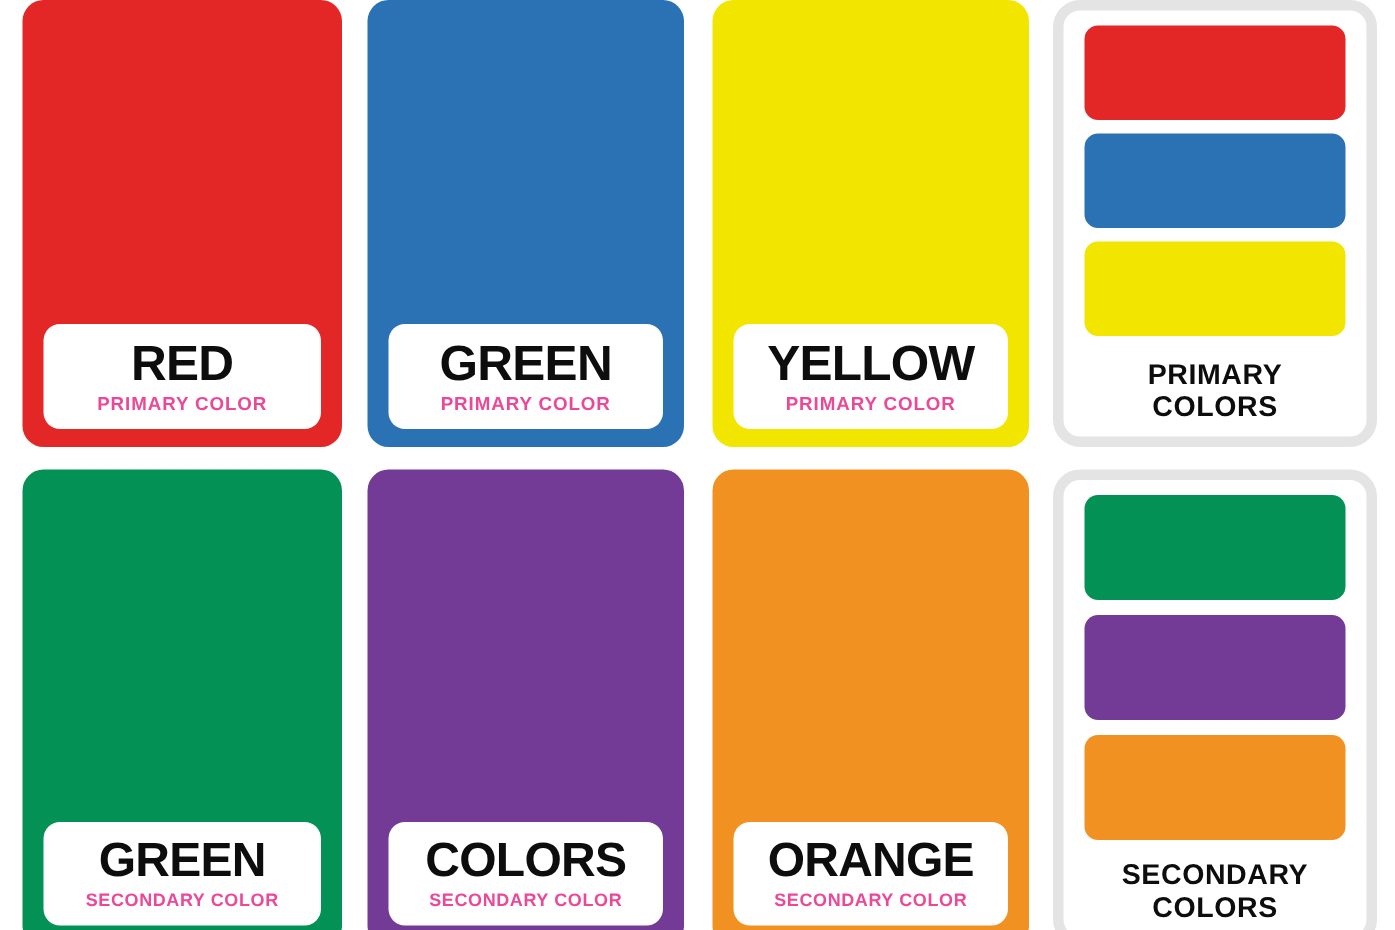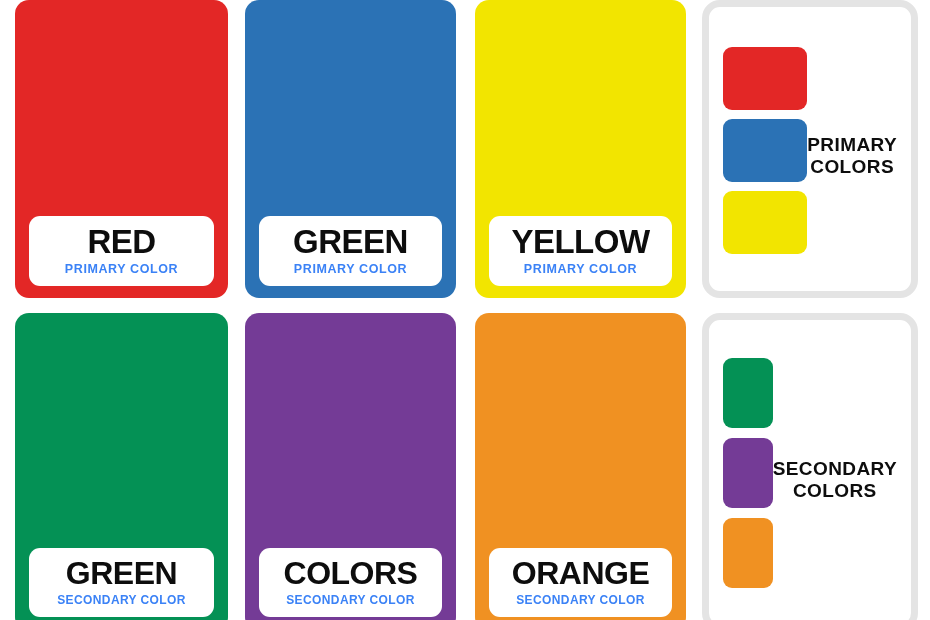--- a/index.html
+++ b/index.html
@@ -64,38 +64,38 @@
   }
   .card-row2 .color-name {
     font-size: 32px;
   }
 
   .color-kind {
     font-family: "Liberation Sans", sans-serif;
     font-weight: bold;
     font-size: 12.5px;
     letter-spacing: 0.6px;
-    color: #3b82f6;
+    color: #ec4899;
     margin: 0;
     white-space: nowrap;
   }
   .card-row2 .color-kind {
     font-size: 12px;
     letter-spacing: 0.4px;
   }
 
   
   .group-card {
     position: absolute;
     box-sizing: border-box;
     background: #ffffff;
     border: 7px solid #e4e4e4;
     border-radius: 18px;
     display: flex;
-    flex-direction: row;
+    flex-direction: column;
     align-items: center;
     padding: 10px 14px 8px 14px;
     justify-content: space-between;
   }
   .group-row1 { top: 0px;   left: 702px; width: 216px; height: 298px; }
   .group-row2 { top: 313px; left: 702px; width: 216px; height: 318px; }
 
   .swatch-stack {
     width: 100%;
     display: flex;

